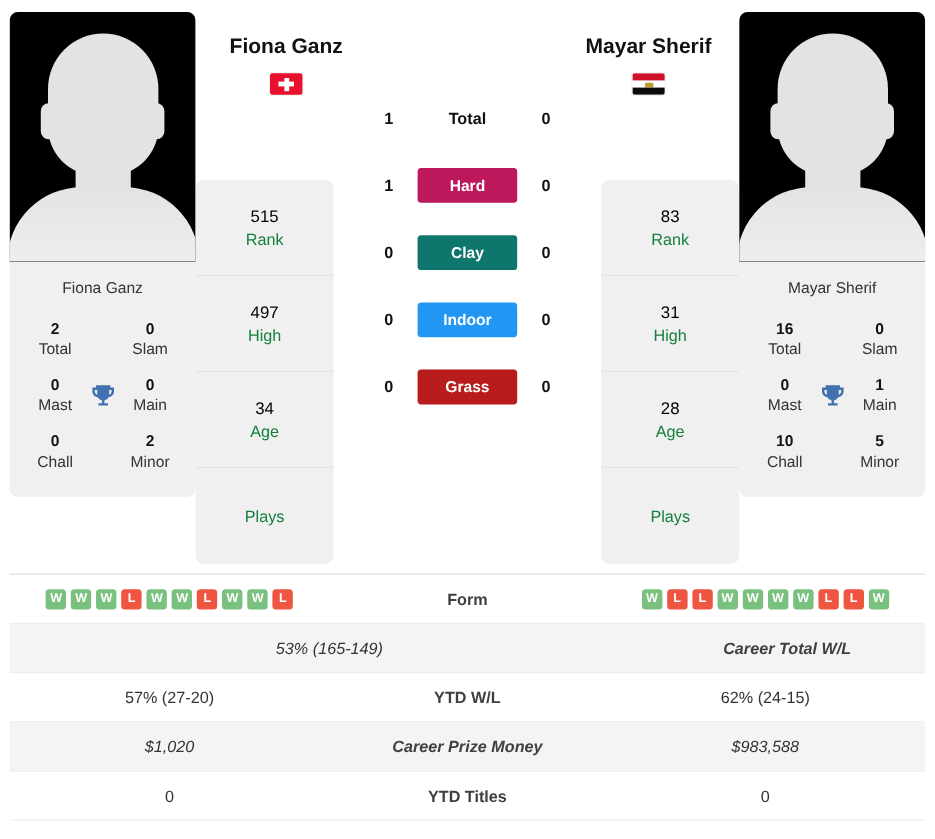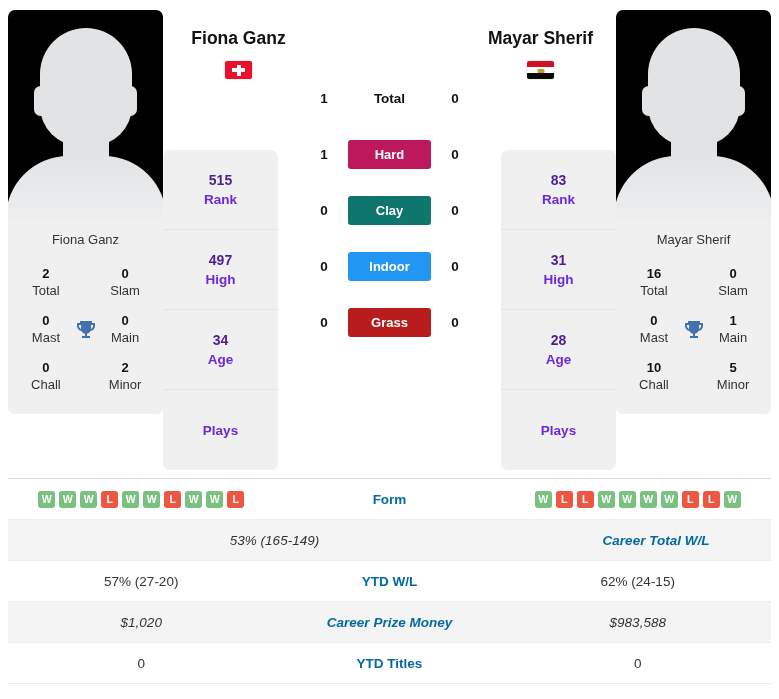--- a/index.html
+++ b/index.html
@@ -139,30 +139,29 @@
     height: 80px;
     display: flex;
     flex-direction: column;
     align-items: center;
     justify-content: center;
     border-bottom: 1px solid #e3e3e3;
   }
   .rank-cell:last-child { border-bottom: none; }
   .rank-val {
     font-size: 14px;
-    font-weight: bold;
-    color: #4c1d95;
+    font-weight: normal;
+    color: #000000;
     line-height: 19px;
     text-align: center;
   }
   .rank-lab {
     font-size: 13.5px;
-    color: #6d28d9;
+    color: #15803d;
     line-height: 19px;
-    font-weight: bold;
   }
 
   
   .name-block {
     position: absolute;
     width: 115px;
     text-align: center;
     top: 28px;
   }
   .name-block.left  { left: 181px; }
@@ -262,21 +261,21 @@
     display: flex;
     align-items: center;
     justify-content: center;
     gap: 4px;
   }
   .tcell-mid {
     flex: 0 0 230px;
     text-align: center;
     font-size: 13.5px;
     font-weight: bold;
-    color: #0369a1;
+    color: #404040;
   }
   .badge {
     display: inline-flex;
     align-items: center;
     justify-content: center;
     width: 17px;
     height: 17px;
     border-radius: 3px;
     font-size: 10.5px;
     font-weight: bold;

